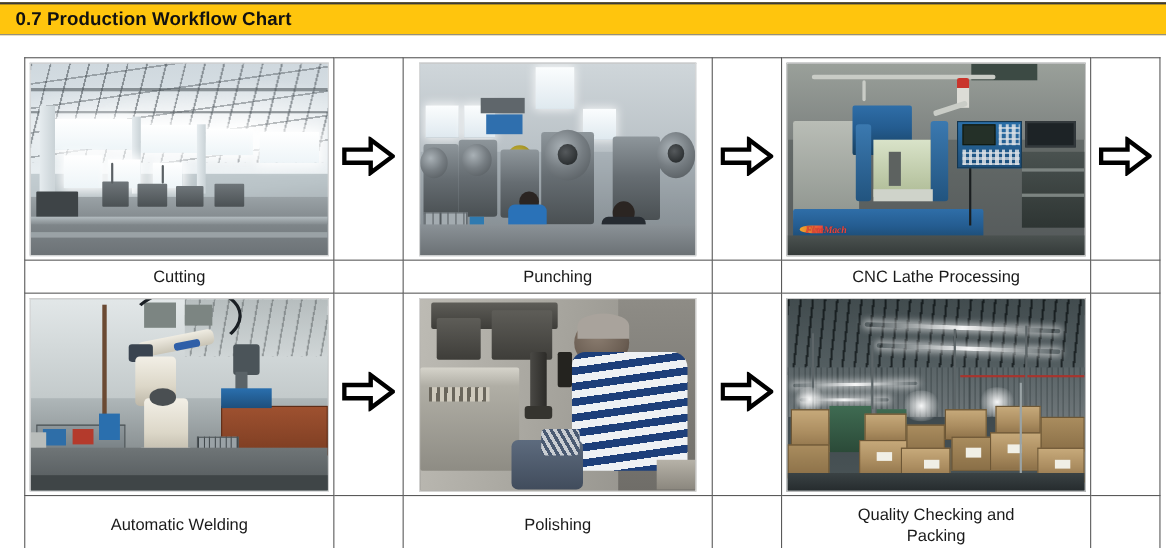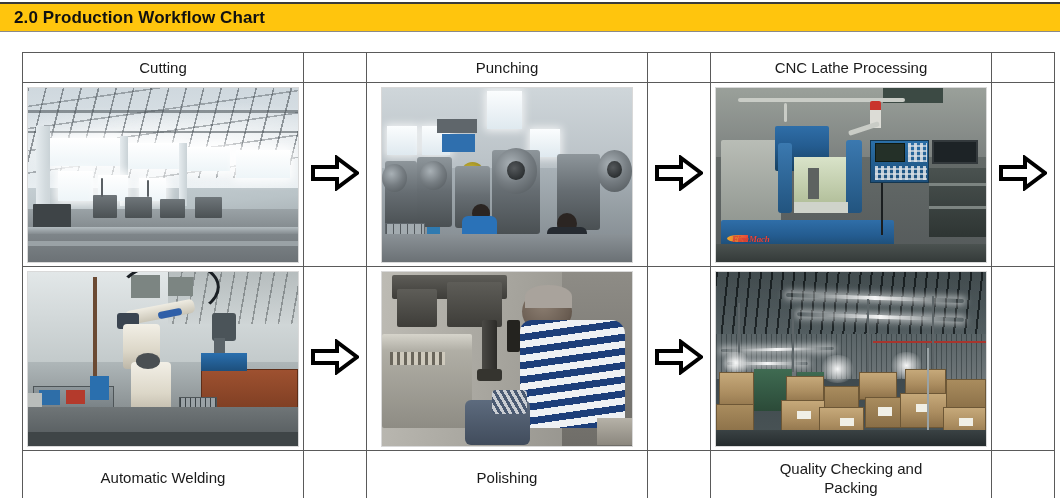--- a/index.html
+++ b/index.html
@@ -315,44 +315,35 @@
   .p-whs .greenstack { background:linear-gradient(180deg,#3f6b52,#2b4a38); }
   .p-whs .floor6 {
     left:0; bottom:0; width:100%; height:9%;
     background:linear-gradient(180deg,#3a4244,#262c2e);
   }
 </style>
 </head>
 <body>
 
 <div class="banner">
-  <span class="banner-title">2.0 Production Workflow Chart</span>
+  <span class="banner-title">0.7 Production Workflow Chart</span>
 </div>
 
 <table class="wf-table">
   <colgroup>
     <col class="colw-img">
       <col class="colw-arr">
     <col class="colw-img">
       <col class="colw-arr">
     <col class="colw-img">
       <col class="colw-arr">
   </colgroup>
 
   <tbody>
       <tr>
-    <td class="label-cell">Cutting</td>
-    <td class="blank-cell"></td>
-    <td class="label-cell">Punching</td>
-    <td class="blank-cell"></td>
-    <td class="label-cell">CNC Lathe Processing</td>
-    <td class="blank-cell"></td>
-  </tr>
-
-  <tr>
 
     <td class="photo-cell">
       <div class="photo p-cut">
         <div class="lay sky"></div>
         <div class="lay truss"></div>
         <div class="lay beam" style="top:13%;"></div>
         <div class="lay beam" style="top:25%; height:2px;"></div>
         <div class="lay win" style="left:8%; top:29%; width:26%; height:16%;"></div>
         <div class="lay win" style="left:37%; top:32%; width:20%; height:15%;"></div>
         <div class="lay win" style="left:59%; top:34%; width:16%; height:14%;"></div>
@@ -457,20 +448,29 @@
       </div>
     </td>
 
     <td class="arrow-cell">
       <span class="arrow">
         <svg width="48" height="36" viewBox="0 0 48 36">
           <polygon points="2,12 26,12 26,3 46,18 26,33 26,24 2,24" fill="#ffffff" stroke="#000000" stroke-width="4" stroke-linejoin="miter"></polygon>
         </svg>
       </span>
     </td>
+  </tr>
+
+  <tr>
+    <td class="label-cell">Cutting</td>
+    <td class="blank-cell"></td>
+    <td class="label-cell">Punching</td>
+    <td class="blank-cell"></td>
+    <td class="label-cell">CNC Lathe Processing</td>
+    <td class="blank-cell"></td>
   </tr>
 
   <tr>
 
     <td class="photo-cell">
       <div class="photo p-wld">
         <div class="lay wall4"></div>
         <div class="lay roof4"></div>
         <div class="lay vent" style="left:38%; top:2%; width:11%; height:13%;"></div>
         <div class="lay vent" style="left:52%; top:3%; width:9%; height:11%;"></div>

